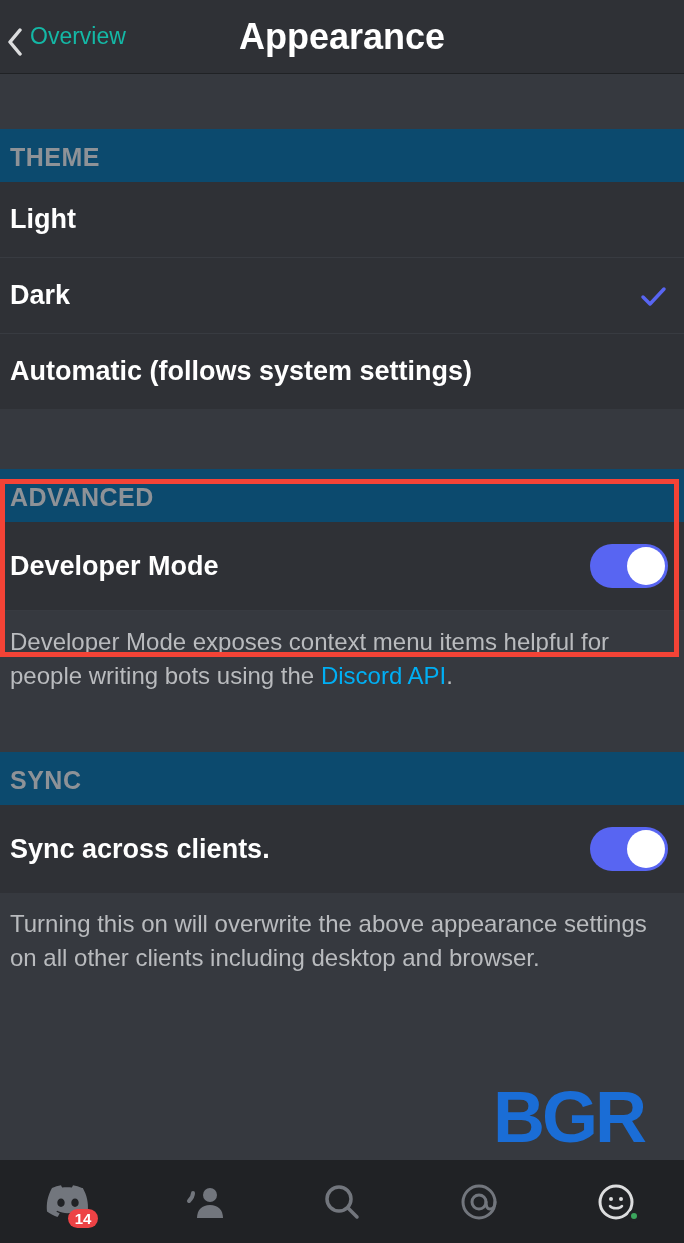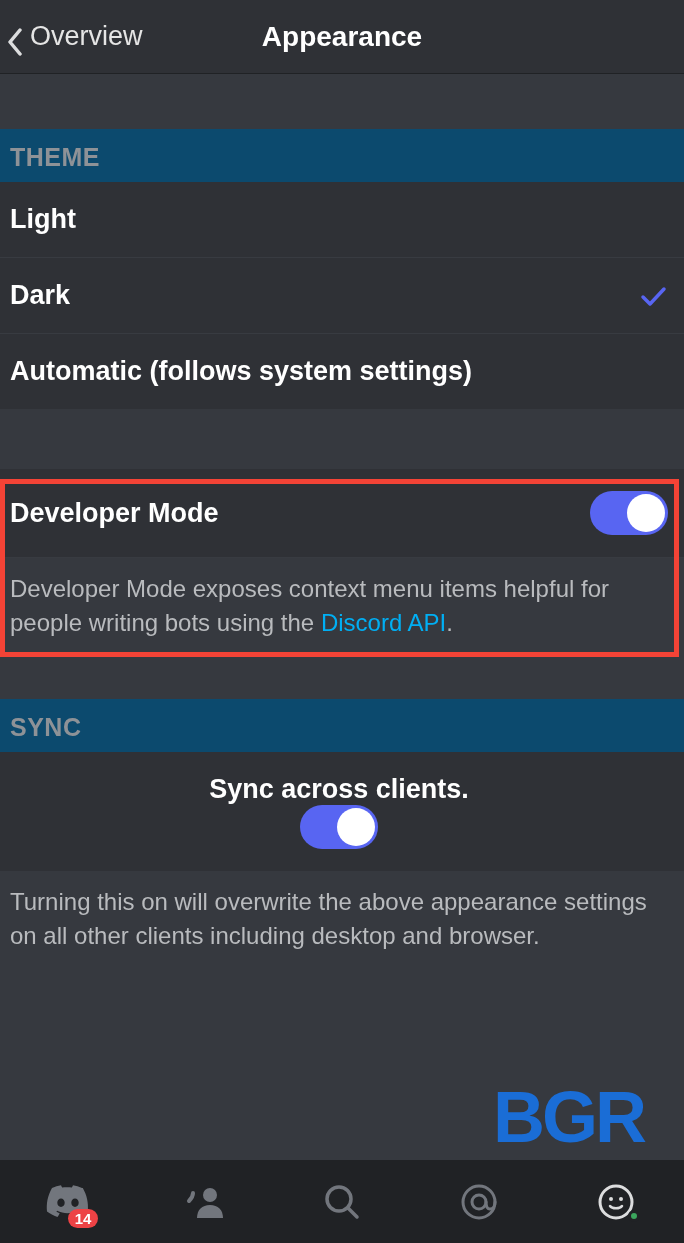--- a/index.html
+++ b/index.html
@@ -32,29 +32,29 @@
     gap: 6px;
     padding-left: 6px;
     cursor: pointer;
   }
   .chevron-left {
     width: 18px;
     height: 18px;
   }
   .chevron-left svg { display:block; }
   .back-label {
-    font-size: 27px;
+    font-size: 23px;
     font-weight: 500;
-    color: #e5e5e5;
+    color: #14b8a6;
   }
   .header-title {
     position: absolute;
     left: 50%;
     transform: translateX(-50%);
-    font-size: 28px;
+    font-size: 36px;
     font-weight: 700;
     color: #fff;
   }
 
   .scroll {
     background: #36393f;
     height: calc(1243px - 74px - 83px);
     position: relative;
   }
 
@@ -231,36 +231,37 @@
           <path d="M5 16 L12 23 L26 8" stroke="#5865f2" stroke-width="3.5" fill="none" stroke-linecap="round" stroke-linejoin="round"></path>
         </svg>
     </span>
   </div>
   <div class="row" style="border-bottom:none;">
     <span class="row-label">Automatic (follows system settings)</span>
   </div>
 
   <div class="gap"></div>
 
+  <div class="section-header">ADVANCED</div>
 
   <div class="row">
     <span class="row-label">Developer Mode</span>
     <div class="toggle">
       <div class="knob"></div>
     </div>
   </div>
   <div class="desc">
     <span>Developer Mode exposes context menu items helpful for people writing bots using the </span><a href="#">Discord API</a><span>.</span>
   </div>
 
   <div class="gap"></div>
 
   <div class="section-header">SYNC</div>
 
-  <div class="row" style="border-bottom:none;flex-direction:column;">
+  <div class="row" style="border-bottom:none;">
     <span class="row-label">Sync across clients.</span>
     <div class="toggle">
       <div class="knob"></div>
     </div>
   </div>
   <div class="desc">Turning this on will overwrite the above appearance settings on all other clients including desktop and browser.</div>
 
 </div>
 
 <div class="highlight-box"></div>

